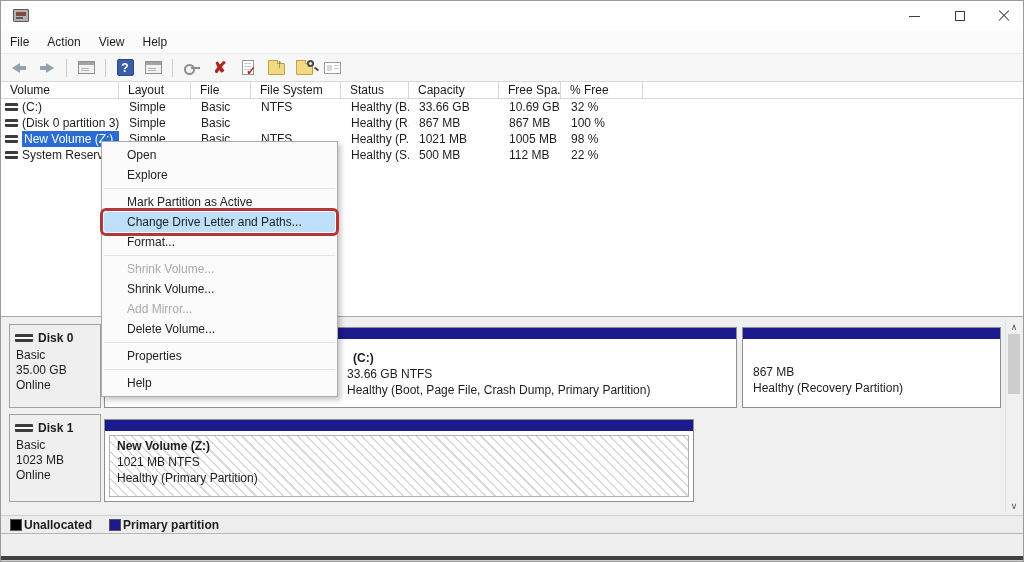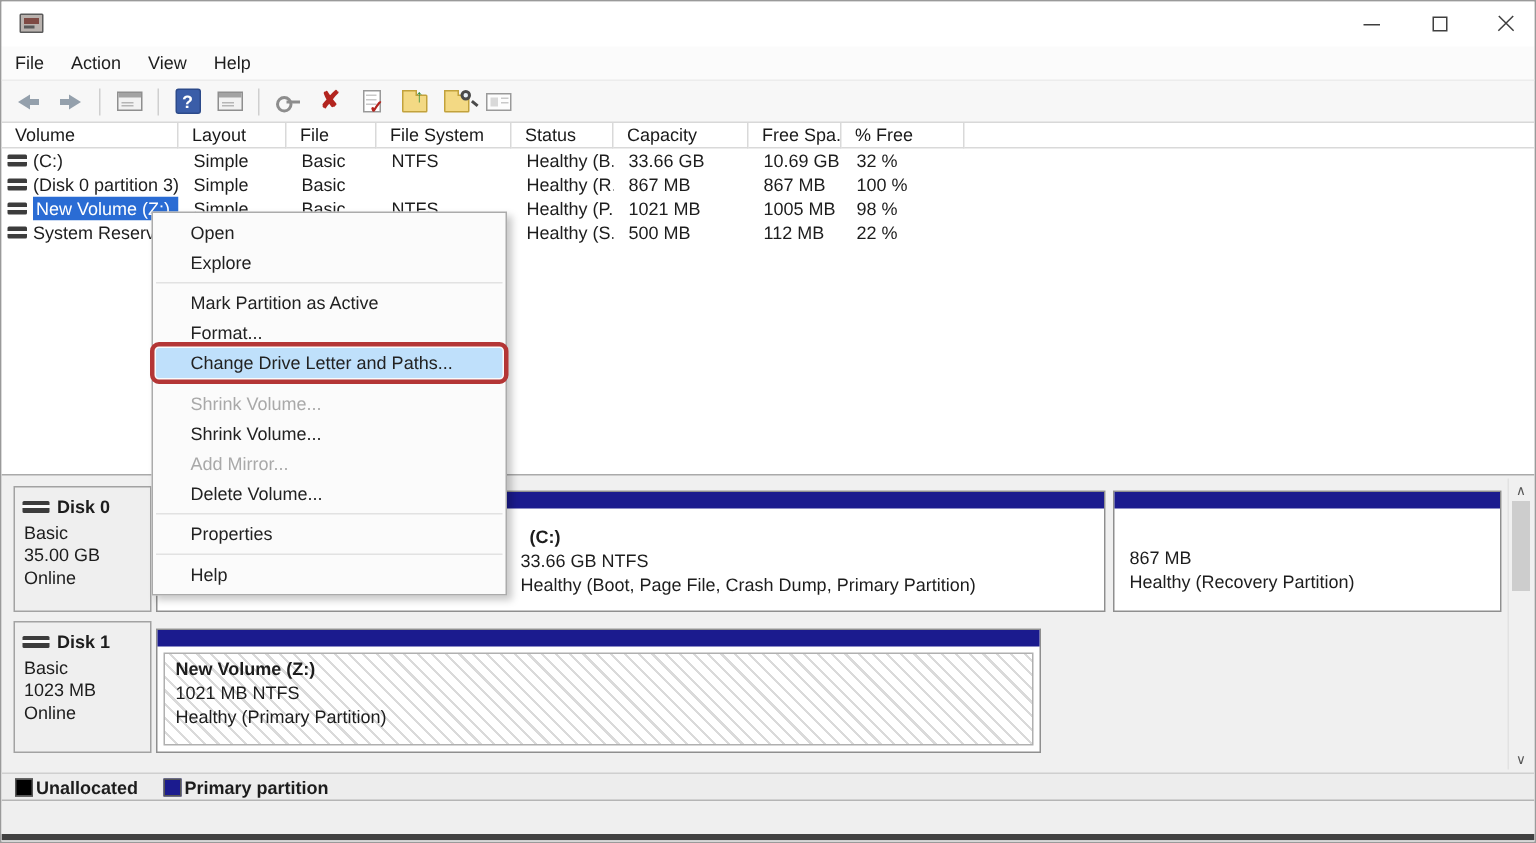--- a/index.html
+++ b/index.html
@@ -328,22 +328,22 @@
 
   <div class="statusbar"></div>
   <div class="edge-dark"></div>
   <div class="edge-light"></div>
 
   <div class="cmenu">
     <div class="mi">Open</div>
     <div class="mi">Explore</div>
     <div class="msep"></div>
     <div class="mi">Mark Partition as Active</div>
+    <div class="mi hl">Change Drive Letter and Paths...</div>
     <div class="mi">Format...</div>
-    <div class="mi hl">Change Drive Letter and Paths...</div>
     <div class="msep"></div>
     <div class="mi dis">Shrink Volume...</div>
     <div class="mi">Shrink Volume...</div>
     <div class="mi dis">Add Mirror...</div>
     <div class="mi">Delete Volume...</div>
     <div class="msep"></div>
     <div class="mi">Properties</div>
     <div class="msep"></div>
     <div class="mi">Help</div>
   </div>

